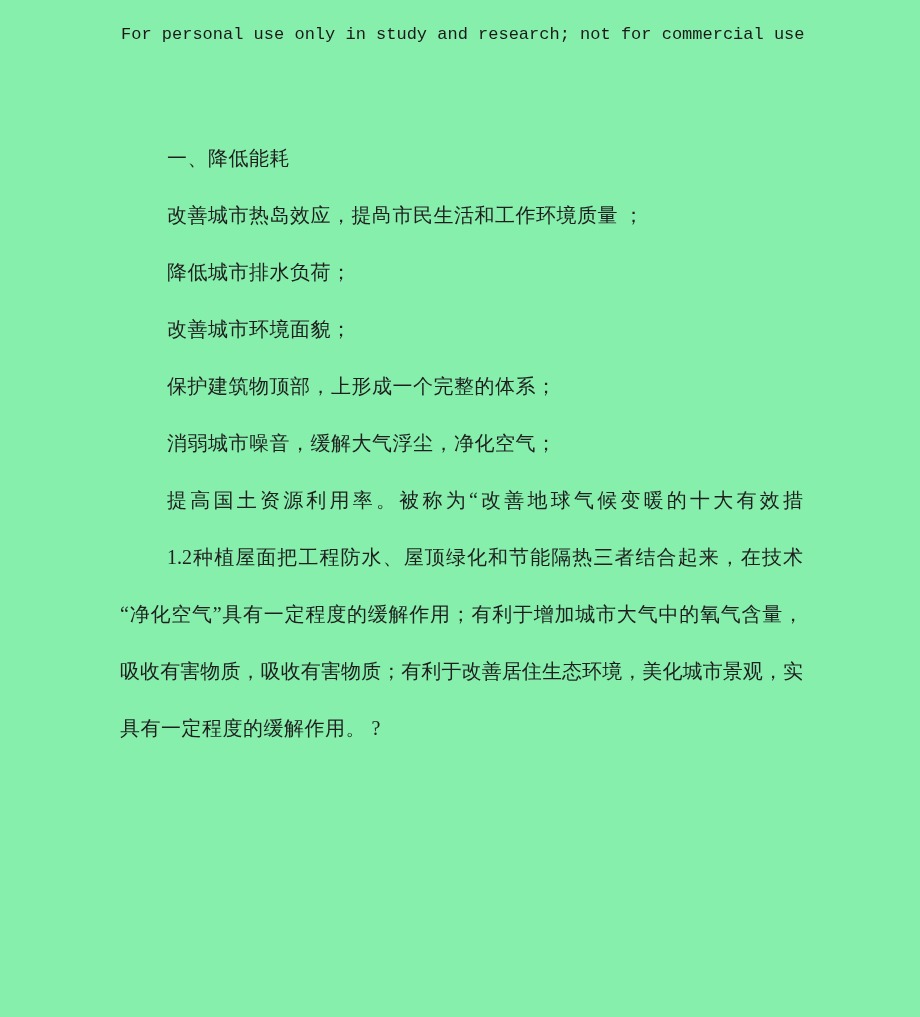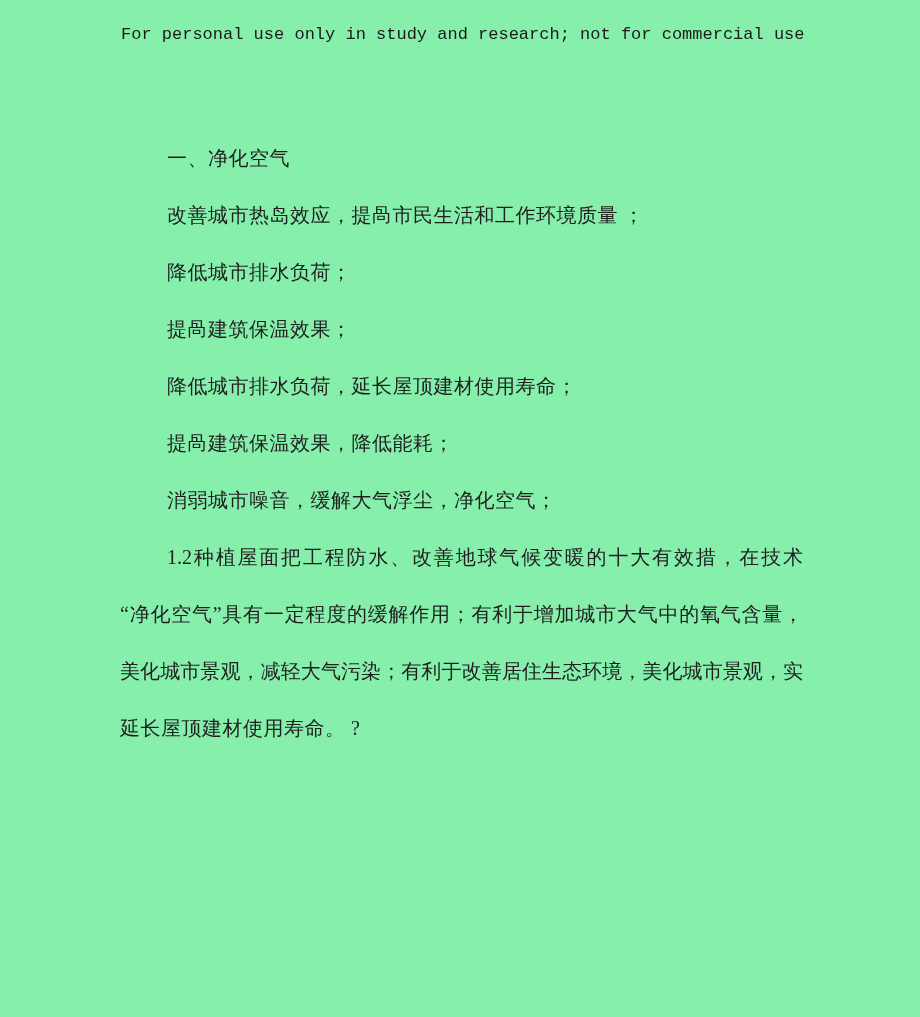--- a/index.html
+++ b/index.html
@@ -53,25 +53,25 @@
     letter-spacing: 0;
   }
 </style>
 </head>
 <body>
 
 <div class="page">
   <div class="usage-notice">For personal use only in study and research; not for commercial use</div>
 
   <div class="doc-body">
-      <div class="doc-line indent">一、净化空气</div>
+      <div class="doc-line indent">一、降低能耗</div>
       <div class="doc-line indent">改善城市热岛效应，提咼市民生活和工作环境质量 ；</div>
       <div class="doc-line indent">降低城市排水负荷；</div>
-      <div class="doc-line indent">提咼建筑保温效果；</div>
-      <div class="doc-line indent">降低城市排水负荷，延长屋顶建材使用寿命；</div>
-      <div class="doc-line indent">提咼建筑保温效果，降低能耗；</div>
+      <div class="doc-line indent">改善城市环境面貌；</div>
+      <div class="doc-line indent">保护建筑物顶部，上形成一个完整的体系；</div>
       <div class="doc-line indent">消弱城市噪音，缓解大气浮尘，净化空气；</div>
-      <div class="doc-line indent fill">1.2种植屋面把工程防水、改善地球气候变暖的十大有效措，在技术</div>
+      <div class="doc-line indent fill">提高国土资源利用率。被称为“改善地球气候变暖的十大有效措</div>
+      <div class="doc-line indent fill">1.2种植屋面把工程防水、屋顶绿化和节能隔热三者结合起来，在技术</div>
       <div class="doc-line fill">“净化空气”具有一定程度的缓解作用；有利于增加城市大气中的氧气含量，</div>
-      <div class="doc-line fill">美化城市景观，减轻大气污染；有利于改善居住生态环境，美化城市景观，实</div>
-      <div class="doc-line">延长屋顶建材使用寿命。 ?</div>
+      <div class="doc-line fill">吸收有害物质，吸收有害物质；有利于改善居住生态环境，美化城市景观，实</div>
+      <div class="doc-line">具有一定程度的缓解作用。 ?</div>
     </div>
 </div>
 
 </body></html>

